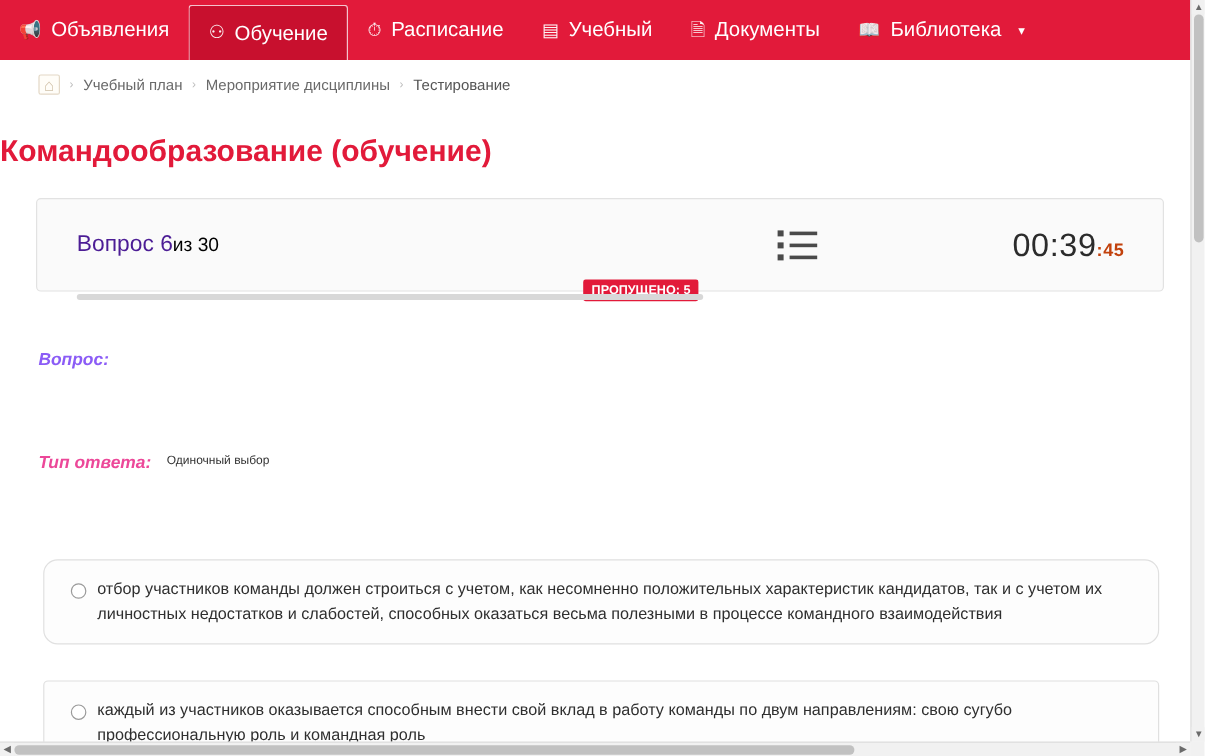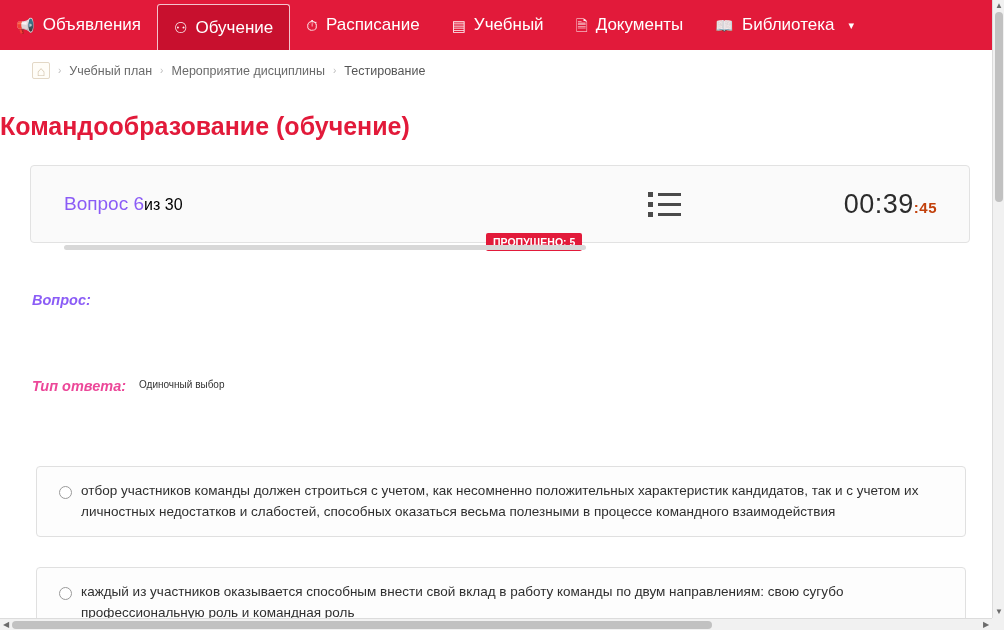--- a/index.html
+++ b/index.html
@@ -150,21 +150,21 @@
     display: flex;
     align-items: center;
   }
   .qpanel-left {
     width: 560px;
     padding-left: 33px;
     position: relative;
   }
   .qnum {
     font-size: 19px;
-    color: #8b5cf6;
+    color: #4c1d95;
   }
   .skipped-badge {
     position: absolute;
     left: 455px;
     top: 24px;
     background: #e21a3a;
     color: #fff;
     font-size: 10.5px;
     font-weight: bold;
     padding: 3px 7px;
@@ -260,21 +260,21 @@
   }
   .option .radio {
     position: absolute;
     left: 22px;
     top: 19px;
     width: 13px; height: 13px;
     border: 1px solid #9a9a9a;
     border-radius: 50%;
     background: #fff;
   }
-  #option-0 { top: 466px; }
+  #option-0 { top: 466px; border-radius: 12px; }
   #option-1 { top: 567px; }
 </style>
 </head>
 <body>
 
 <div id="page">
 
   <div class="navbar">
     <div class="nav-item">
       <span class="nav-icon">📢</span>

